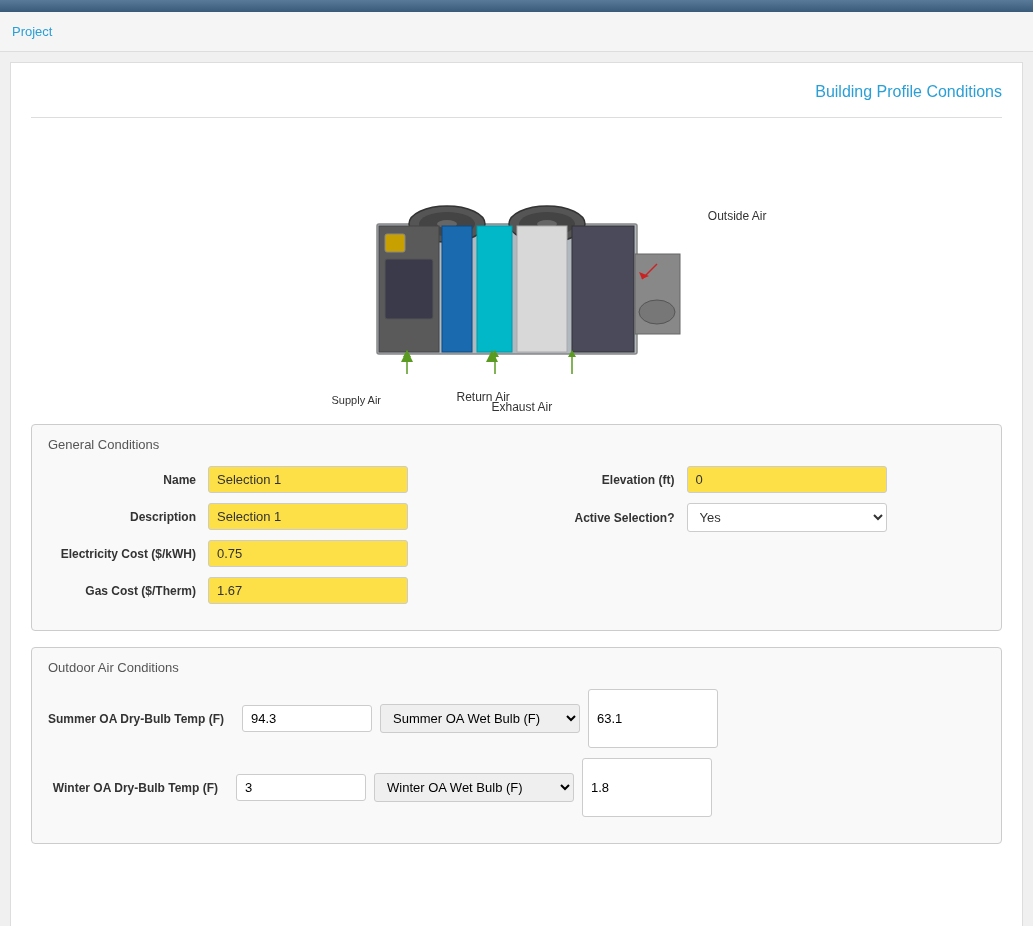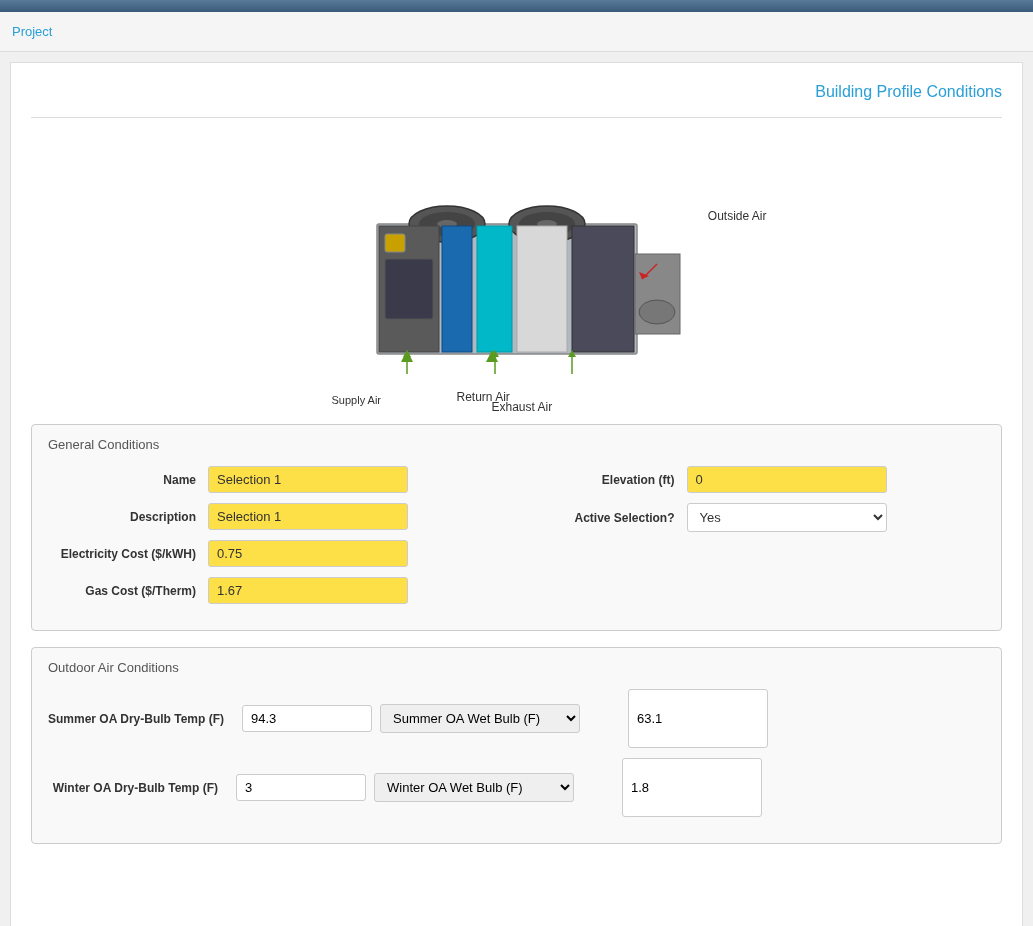--- a/index.html
+++ b/index.html
@@ -123,22 +123,21 @@
       padding: 5px 8px;
       font-size: 13px;
       width: 200px;
       appearance: auto;
     }
     .outdoor-input-val {
       border: 1px solid #ccc;
       border-radius: 3px;
       padding: 21px 8px;
       font-size: 13px;
-      width: 140px;
-      margin-left: 40px;
+      width: 130px;
     }
   </style>
 </head>
 <body>
 
 <div class="top-bar"></div>
 
 <div class="breadcrumb-bar">
   <a href="#">Project</a>
 </div>

